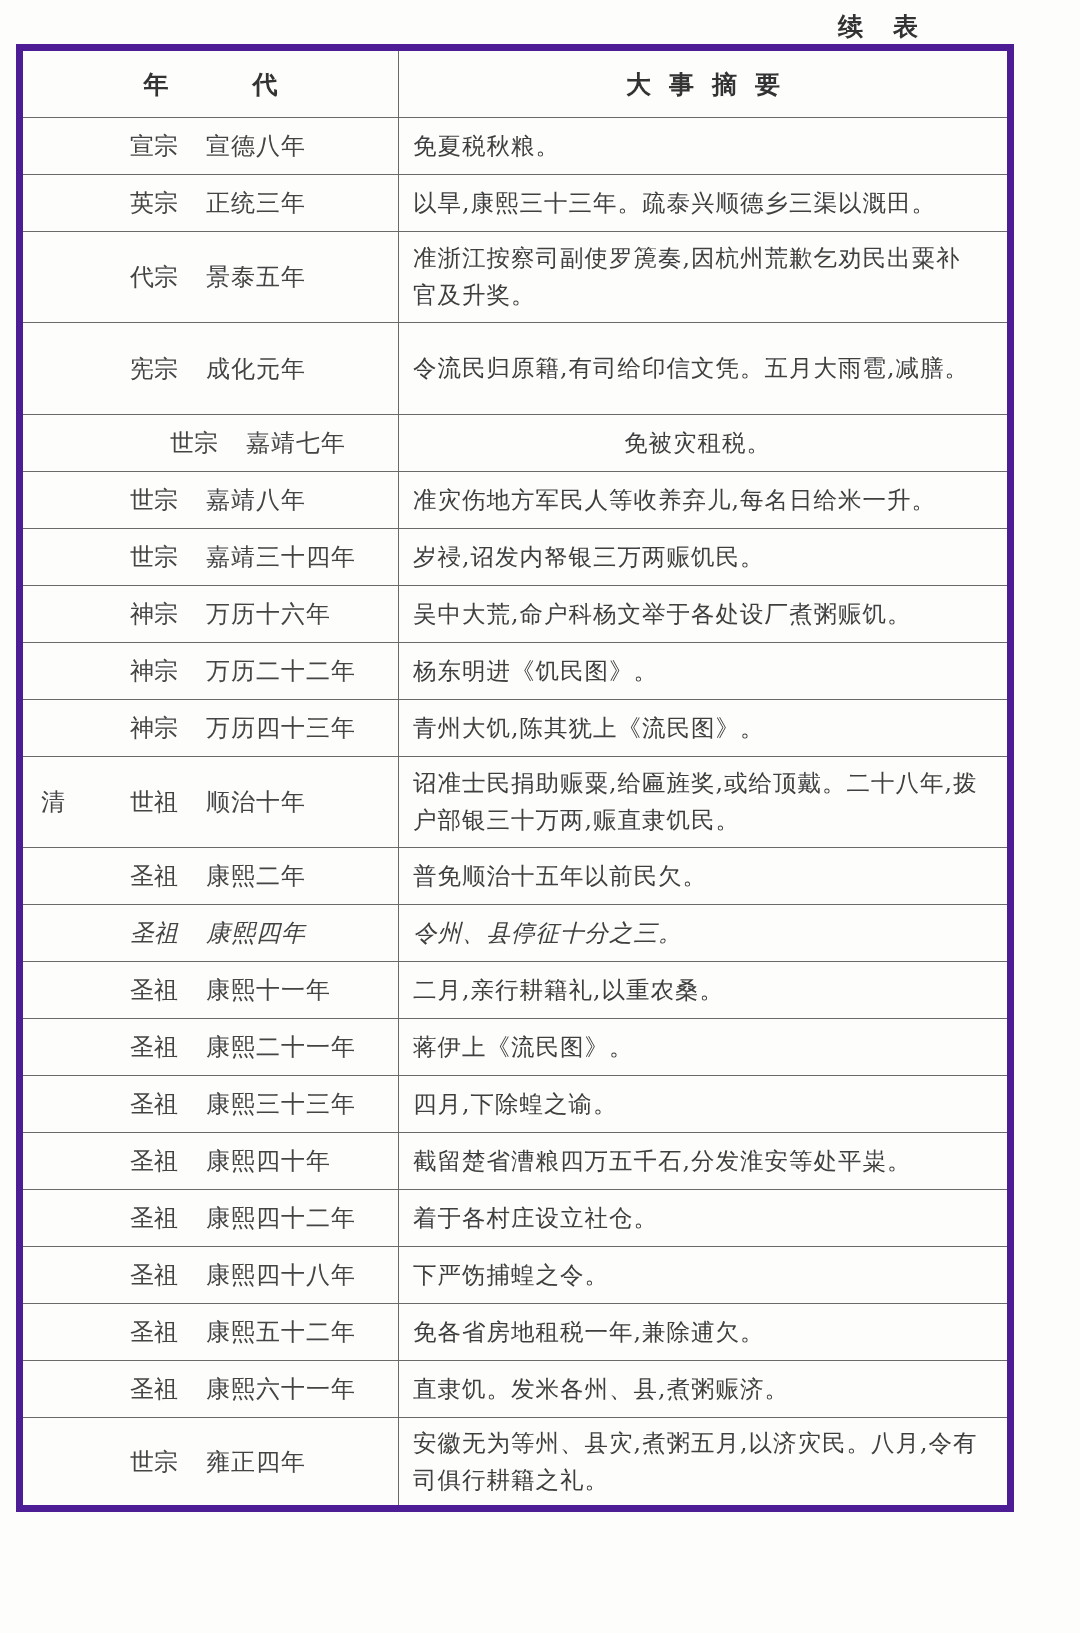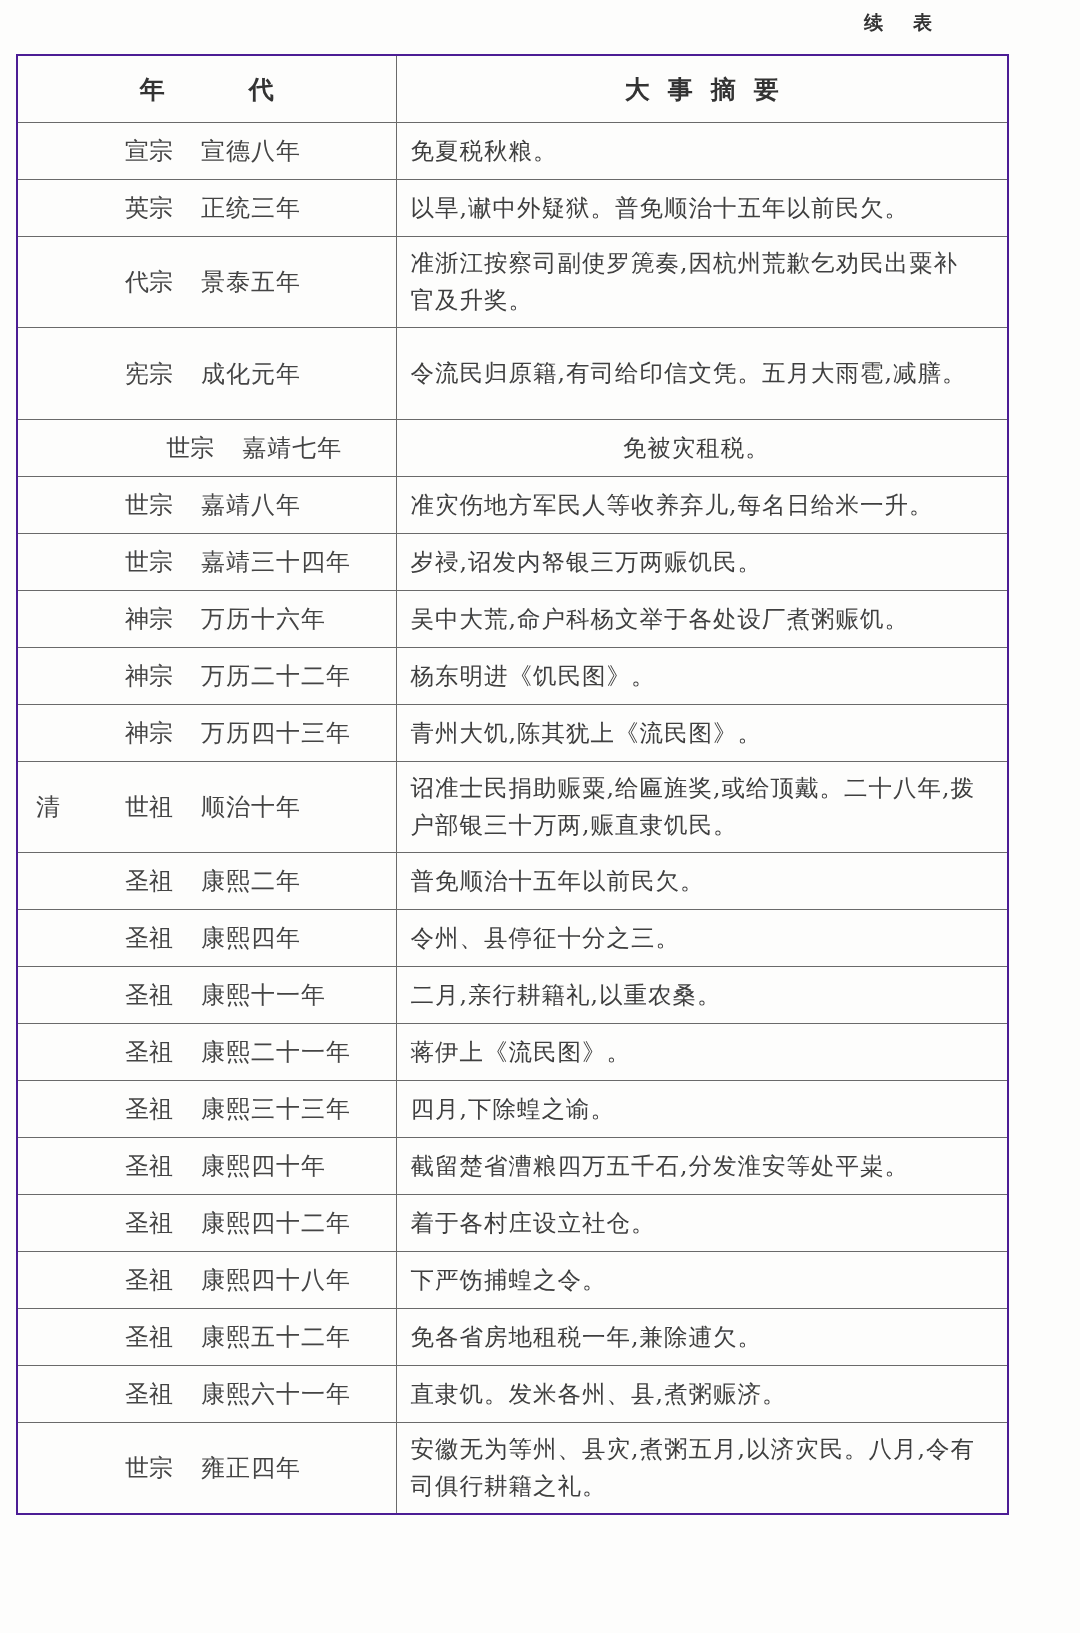--- a/index.html
+++ b/index.html
@@ -1,27 +1,27 @@
 <!DOCTYPE html>
 <html><head>
 <meta charset="utf-8">
 <style>
   html, body { margin: 0; padding: 0; }
   body {
     width: 1080px; height: 1633px; background: #fdfdfc; position: relative;
     font-family: "DejaVu Serif", "Liberation Serif", serif; color: #3a3a3a; overflow: hidden;
   }
   .caption {
-    position: absolute; top: 10px; left: 864px; font-size: 19px; font-weight: bold;
+    position: absolute; top: 10px; left: 838px; font-size: 25px; font-weight: bold;
     letter-spacing: 30px; color: #333;
     font-family: "DejaVu Sans", "Liberation Sans", sans-serif;
   }
   table.main {
-    position: absolute; top: 54px; left: 16px; width: 991px;
-    border-collapse: collapse; border: 2px solid #4c1d95; table-layout: fixed;
+    position: absolute; top: 44px; left: 16px; width: 991px;
+    border-collapse: collapse; border: 7px solid #4c1d95; table-layout: fixed;
   }
   table.main td, table.main th { border: 1.5px solid #6a6a6a; vertical-align: middle; }
   table.main th {
     height: 64px; font-weight: bold; font-size: 25px; color: #333;
     font-family: "DejaVu Sans", "Liberation Sans", sans-serif;
   }
   .th-era span { display: inline-block; margin: 0 42px; }
   .th-events span { display: inline-block; margin: 0 9px; }
   td.era { position: relative; font-size: 24px; padding: 12px; color: #444; }
   td.era .dyn { position: absolute; left: 18px; top: 50%; transform: translateY(-50%); }
@@ -49,21 +49,21 @@
       </th>
     </tr>
   </thead>
   <tbody id="tbody">
       <tr style="height: 56px;">
         <td class="era"><span class="dyn"></span><span class="emp">宣宗</span><span class="year">宣德八年</span></td>
         <td class="ev">免夏税秋粮。</td>
       </tr>
       <tr style="height: 56px;">
         <td class="era"><span class="dyn"></span><span class="emp">英宗</span><span class="year">正统三年</span></td>
-        <td class="ev">以旱,谳中外疑狱。普免顺治十五年以前民欠。</td>
+        <td class="ev">以旱,康熙三十三年。疏泰兴顺德乡三渠以溉田。</td>
       </tr>
       <tr style="height: 91px;">
         <td class="era"><span class="dyn"></span><span class="emp">代宗</span><span class="year">景泰五年</span></td>
         <td class="ev">准浙江按察司副使罗箎奏,因杭州荒歉乞劝民出粟补官及升奖。</td>
       </tr>
       <tr style="height: 92px;">
         <td class="era"><span class="dyn"></span><span class="emp">宪宗</span><span class="year">成化元年</span></td>
         <td class="ev">令流民归原籍,有司给印信文凭。五月大雨雹,减膳。</td>
       </tr>
       <tr style="height: 55px; text-align: center;">
@@ -91,21 +91,21 @@
         <td class="ev">青州大饥,陈其犹上《流民图》。</td>
       </tr>
       <tr style="height: 91px;">
         <td class="era"><span class="dyn">清</span><span class="emp">世祖</span><span class="year">顺治十年</span></td>
         <td class="ev">诏准士民捐助赈粟,给匾旌奖,或给顶戴。二十八年,拨户部银三十万两,赈直隶饥民。</td>
       </tr>
       <tr style="height: 56px;">
         <td class="era"><span class="dyn"></span><span class="emp">圣祖</span><span class="year">康熙二年</span></td>
         <td class="ev">普免顺治十五年以前民欠。</td>
       </tr>
-      <tr style="height: 55px;">
+      <tr style="height: 55px; font-style: italic;">
         <td class="era"><span class="dyn"></span><span class="emp">圣祖</span><span class="year">康熙四年</span></td>
         <td class="ev">令州、县停征十分之三。</td>
       </tr>
       <tr style="height: 56px;">
         <td class="era"><span class="dyn"></span><span class="emp">圣祖</span><span class="year">康熙十一年</span></td>
         <td class="ev">二月,亲行耕籍礼,以重农桑。</td>
       </tr>
       <tr style="height: 55px;">
         <td class="era"><span class="dyn"></span><span class="emp">圣祖</span><span class="year">康熙二十一年</span></td>
         <td class="ev">蒋伊上《流民图》。</td>

